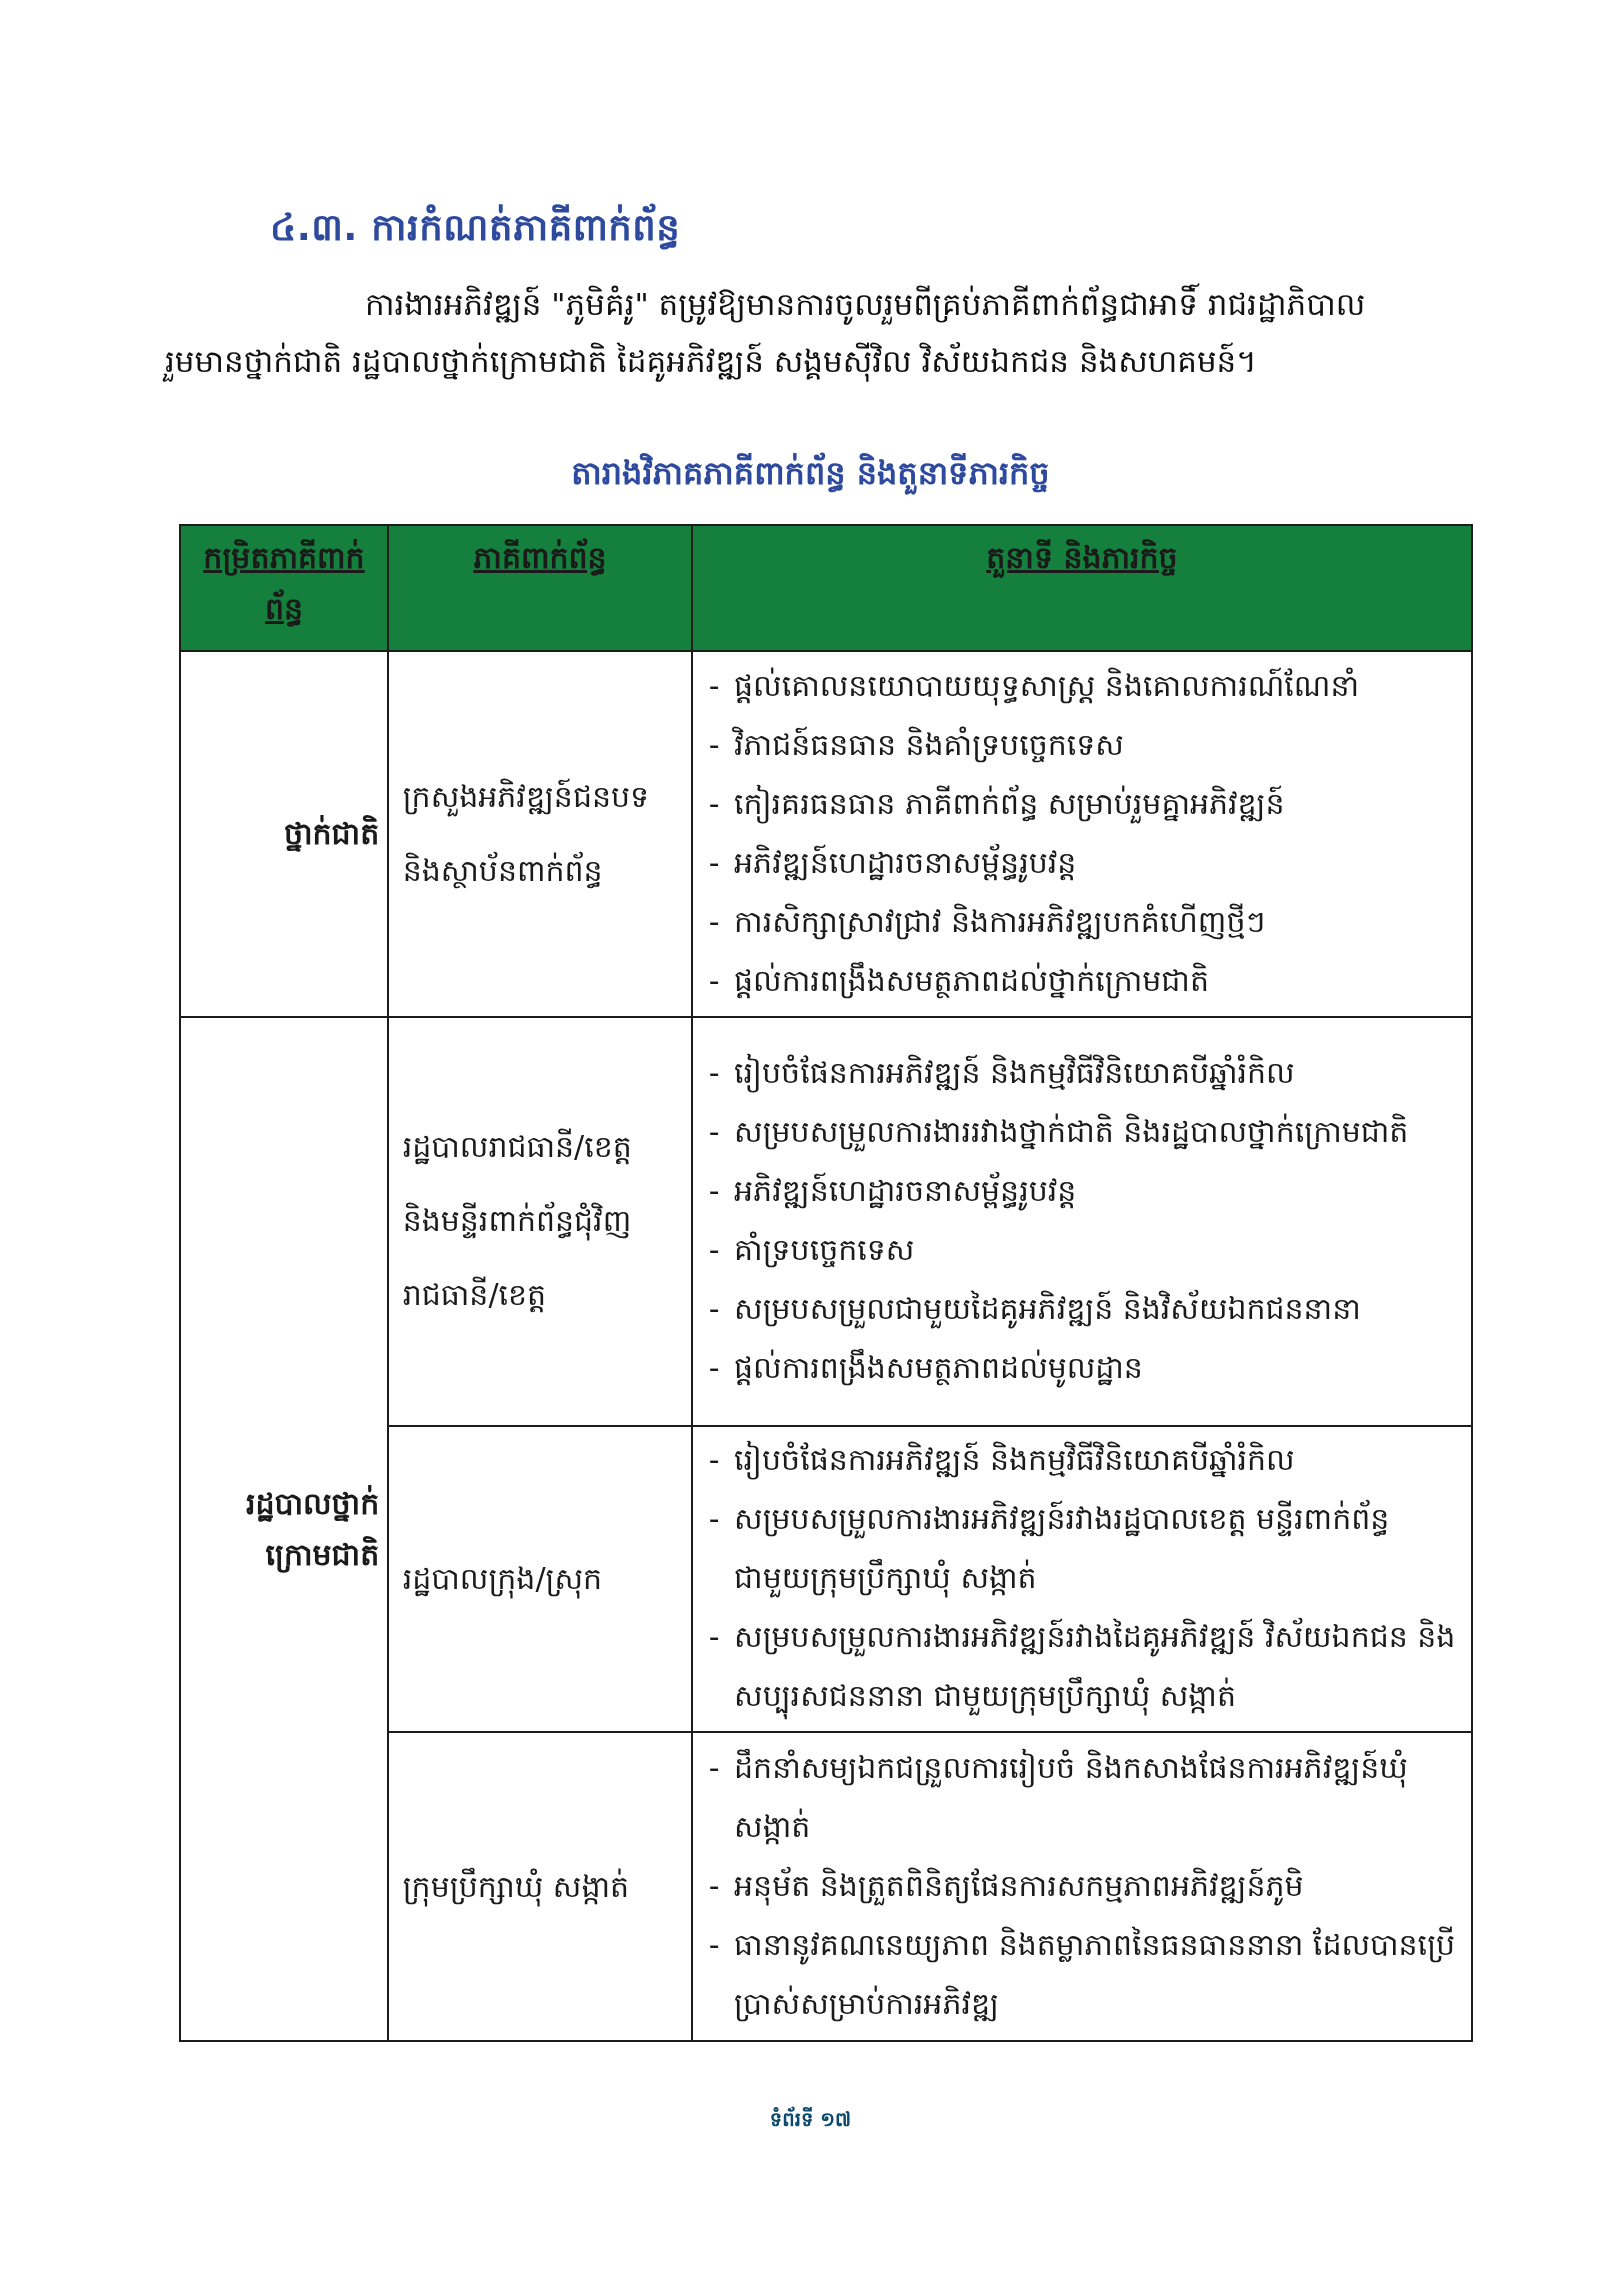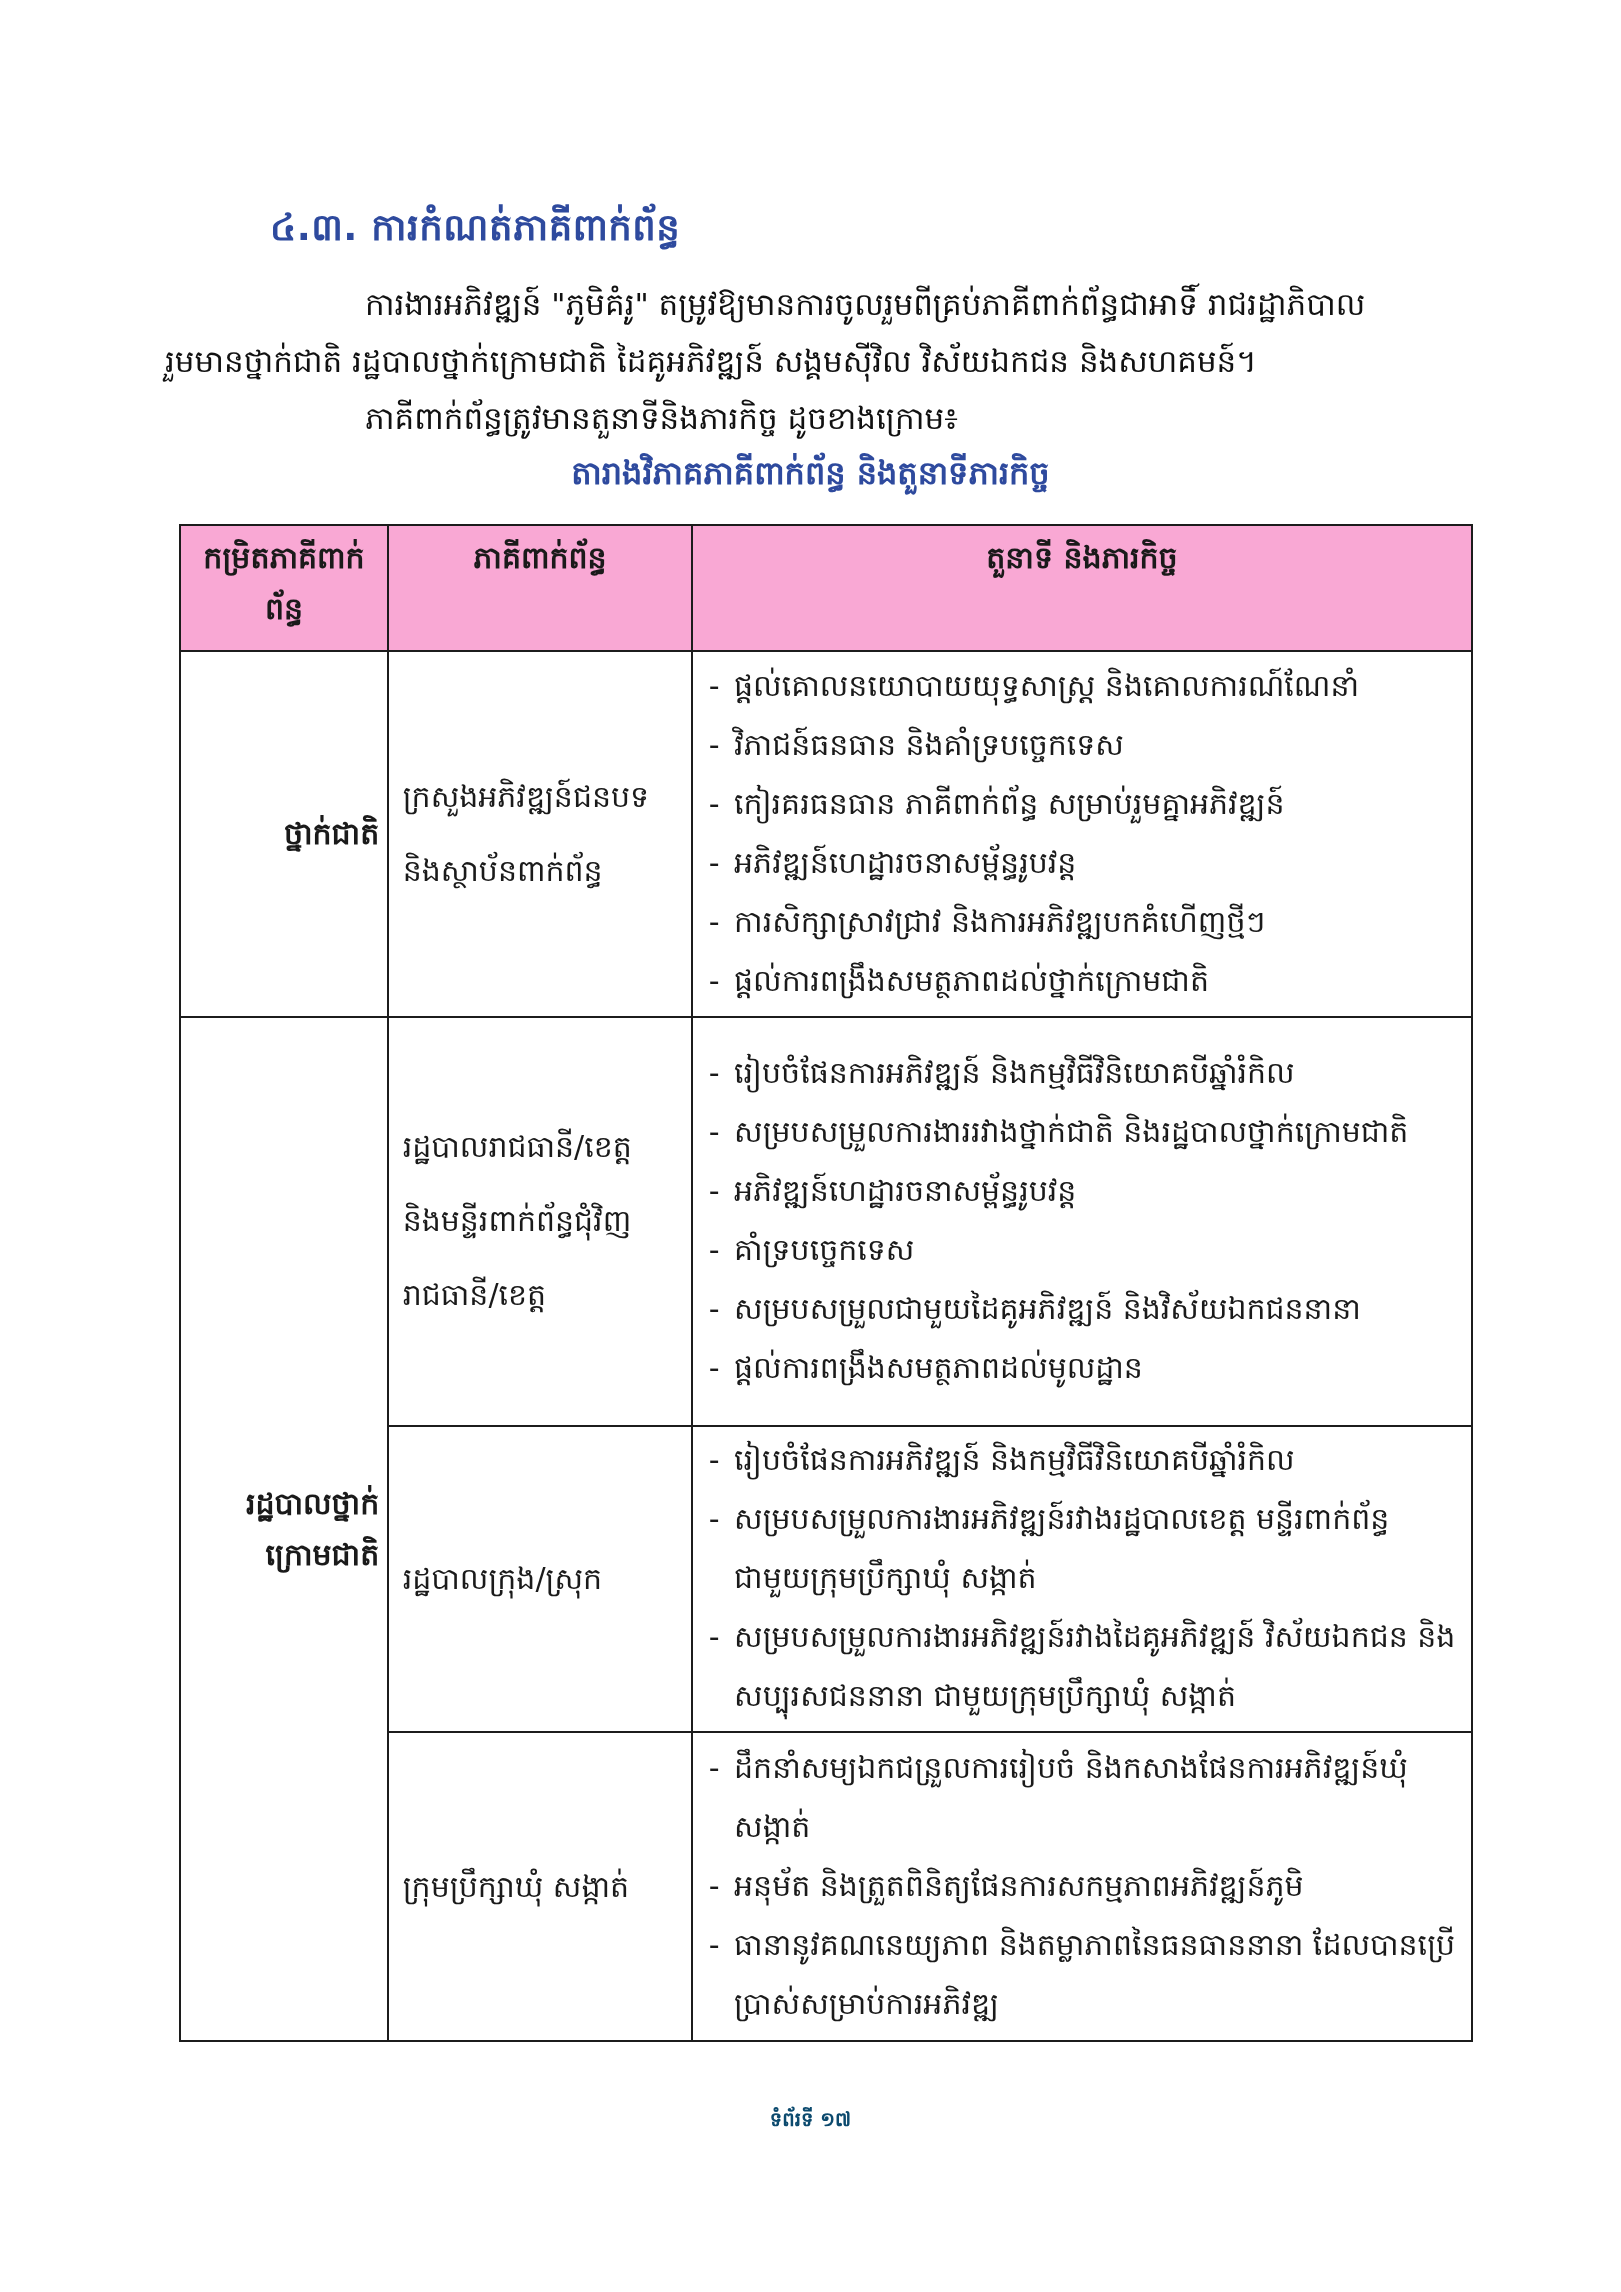--- a/index.html
+++ b/index.html
@@ -59,27 +59,28 @@
     width: 1292px;
     border-collapse: collapse;
     table-layout: fixed;
     font-size: 30px;
   }
   table.roles th, table.roles td {
     border: 2.9px solid #1c1c1c;
     vertical-align: middle;
   }
   table.roles thead th {
-    background: #f9a8d4;
+    background: #15803d;
     font-weight: bold;
     text-align: center;
     vertical-align: top;
     height: 112px;
     padding: 5.9px 7.8px;
     line-height: 51px;
+    text-decoration: underline;
   }
   table.roles col.c1 { width: 208px; }
   table.roles col.c2 { width: 304px; }
   table.roles col.c3 { width: 780px; }
   td.level {
     font-weight: bold;
     text-align: right;
     padding: 0 7.8px;
     line-height: 51px;
   }
@@ -121,21 +122,20 @@
 </style>
 </head>
 <body>
 
 <div class="page">
 
   <div class="section-heading">៤.៣. ការកំណត់ភាគីពាក់ព័ន្ធ</div>
 
   <div class="para p1">ការងារអភិវឌ្ឍន៍ "ភូមិគំរូ" តម្រូវឱ្យមានការចូលរួមពីគ្រប់ភាគីពាក់ព័ន្ធជាអាទិ៍ រាជរដ្ឋាភិបាល</div>
   <div class="para p2">រួមមានថ្នាក់ជាតិ រដ្ឋបាលថ្នាក់ក្រោមជាតិ ដៃគូអភិវឌ្ឍន៍ សង្គមស៊ីវិល វិស័យឯកជន និងសហគមន៍។</div>
-  <div class="para p3">ភាគីពាក់ព័ន្ធត្រូវមានតួនាទីនិងភារកិច្ច   ដូចខាងក្រោម៖</div>
 
   <div class="table-title">តារាងវិភាគភាគីពាក់ព័ន្ធ និងតួនាទីភារកិច្ច</div>
 
   <table class="roles">
     <colgroup>
       <col class="c1">
         <col class="c2">
         <col class="c3">
     </colgroup>
     <thead>

